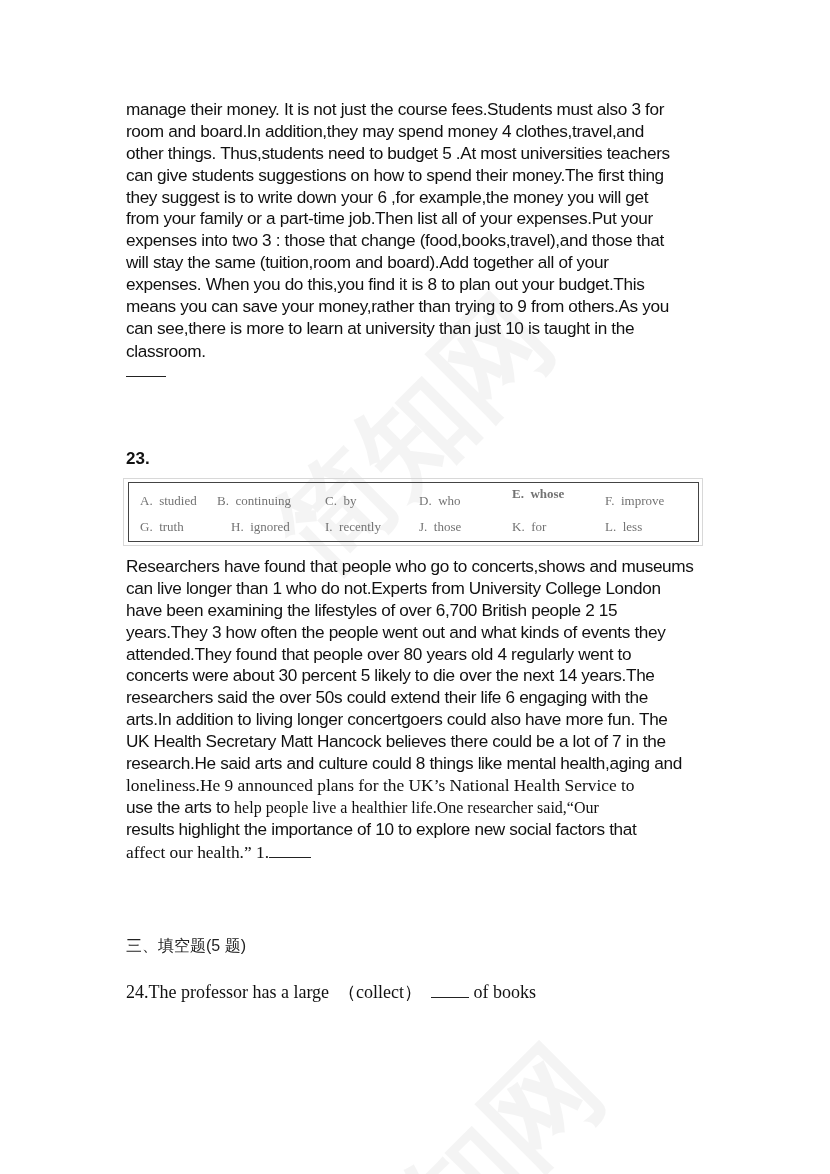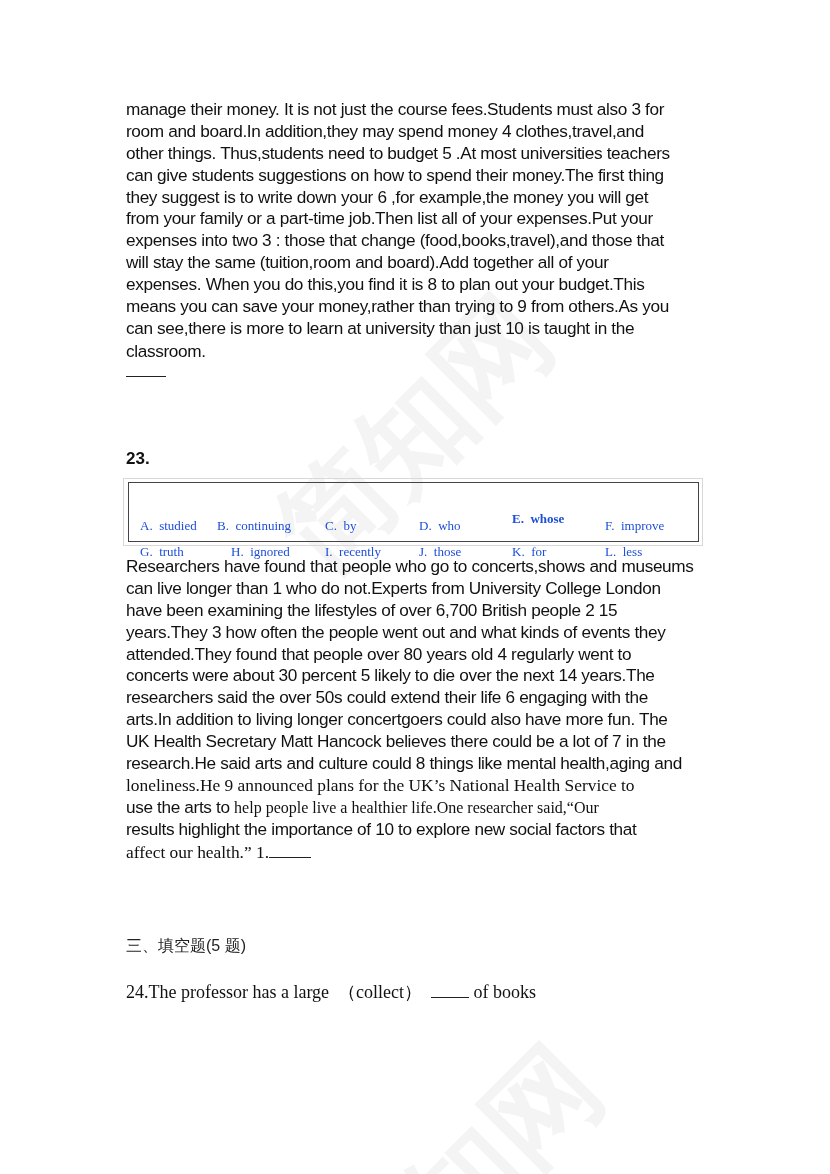--- a/index.html
+++ b/index.html
@@ -5,21 +5,21 @@
   html, body { margin: 0; padding: 0; background: #ffffff; }
   body { width: 830px; height: 1174px; position: relative; overflow: hidden; color: #111; }
   .page { position: absolute; left: 0; top: 0; width: 830px; height: 1174px; }
   .sans { font-family: "Liberation Sans", "DejaVu Sans", sans-serif; }
   .serif { font-family: "Liberation Serif", "DejaVu Serif", serif; }
   .line { position: absolute; left: 126px; white-space: nowrap; font-size: 17.2px; line-height: 22px; letter-spacing: -0.35px; }
   .blank-line { position: absolute; left: 126px; width: 40px; height: 0; border-top: 1.2px solid #222; }
   .qnum { position: absolute; left: 126px; font-size: 17px; font-weight: bold; }
   .opt-box { position: absolute; left: 123px; top: 478px; width: 580px; height: 68px; border: 1px solid #d8d8d8; box-sizing: border-box; }
   .opt-inner { position: absolute; left: 4px; top: 3px; right: 3px; bottom: 3px; border: 1.6px solid #444; box-sizing: border-box; }
-  .opt { position: absolute; font-size: 13px; color: #1d4ed8; white-space: nowrap; margin-top: 25px; }
+  .opt { position: absolute; font-size: 13px; color: #737373; white-space: nowrap; }
   .section-title { position: absolute; left: 126px; top: 936px; font-size: 16px; color: #222; }
   .q24 { position: absolute; left: 126px; top: 980px; font-size: 18px; white-space: pre; color: #111; }
   .u { display: inline-block; border-bottom: 1.2px solid #222; }
   .watermark { position: absolute; color: rgba(0,0,0,0.045); font-size: 110px; font-weight: bold; transform: rotate(-45deg); white-space: nowrap; pointer-events: none; }
 </style>
 </head>
 <body>
 
 <div class="page">
 

